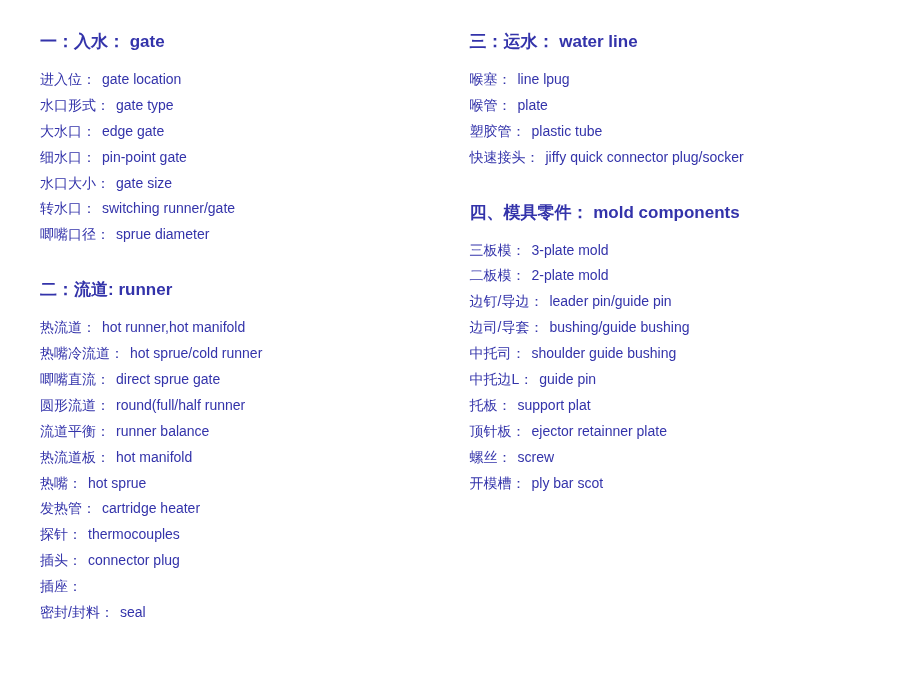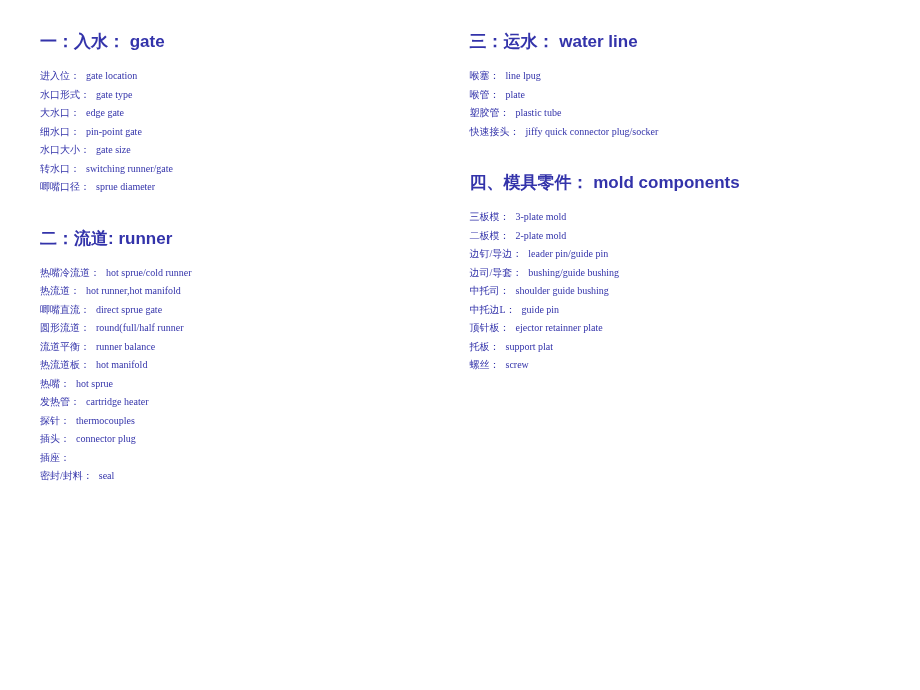--- a/index.html
+++ b/index.html
@@ -31,23 +31,22 @@
     }
     .section-title span.chinese {
       font-weight: bold;
     }
     .section-title span.english {
       font-weight: bold;
     }
     .item-list {
       list-style: none;
       line-height: 1.85;
-      font-size: 10px;
+      font-size: 14px;
       color: #3333aa;
-      font-family: Liberation Serif, serif;
     }
     .item-list li {
       display: flex;
       flex-wrap: wrap;
     }
     .item-list li .zh {
       margin-right: 4px;
     }
     .item-list li .en {
       margin-left: 2px;
@@ -97,28 +96,28 @@
       </ul>
     </div>
 
     <div class="section">
       <div class="section-title">
         <span class="chinese">二：流道:</span>
         <span class="english">runner</span>
       </div>
       <ul class="item-list">
         <li>
+            <span class="zh">热流道：</span>
+            <span class="en">hot runner,hot manifold</span>
+          </li>
+        <li>
             <span class="zh">热嘴冷流道：</span>
             <span class="en">hot sprue/cold runner</span>
           </li>
         <li>
-            <span class="zh">热流道：</span>
-            <span class="en">hot runner,hot manifold</span>
-          </li>
-        <li>
             <span class="zh">唧嘴直流：</span>
             <span class="en">direct sprue gate</span>
           </li>
         <li>
             <span class="zh">圆形流道：</span>
             <span class="en">round(full/half runner</span>
           </li>
         <li>
             <span class="zh">流道平衡：</span>
             <span class="en">runner balance</span>
@@ -205,27 +204,31 @@
           </li>
         <li>
             <span class="zh">中托司：</span>
             <span class="en">shoulder guide bushing</span>
           </li>
         <li>
             <span class="zh">中托边L：</span>
             <span class="en">guide pin</span>
           </li>
         <li>
+            <span class="zh">托板：</span>
+            <span class="en">support plat</span>
+          </li>
+        <li>
             <span class="zh">顶针板：</span>
             <span class="en">ejector retainner plate</span>
           </li>
         <li>
-            <span class="zh">托板：</span>
-            <span class="en">support plat</span>
-          </li>
-        <li>
             <span class="zh">螺丝：</span>
             <span class="en">screw</span>
           </li>
+        <li>
+            <span class="zh">开模槽：</span>
+            <span class="en">ply bar scot</span>
+          </li>
       </ul>
     </div>
   </div>
 </div>
 
 </body></html>

